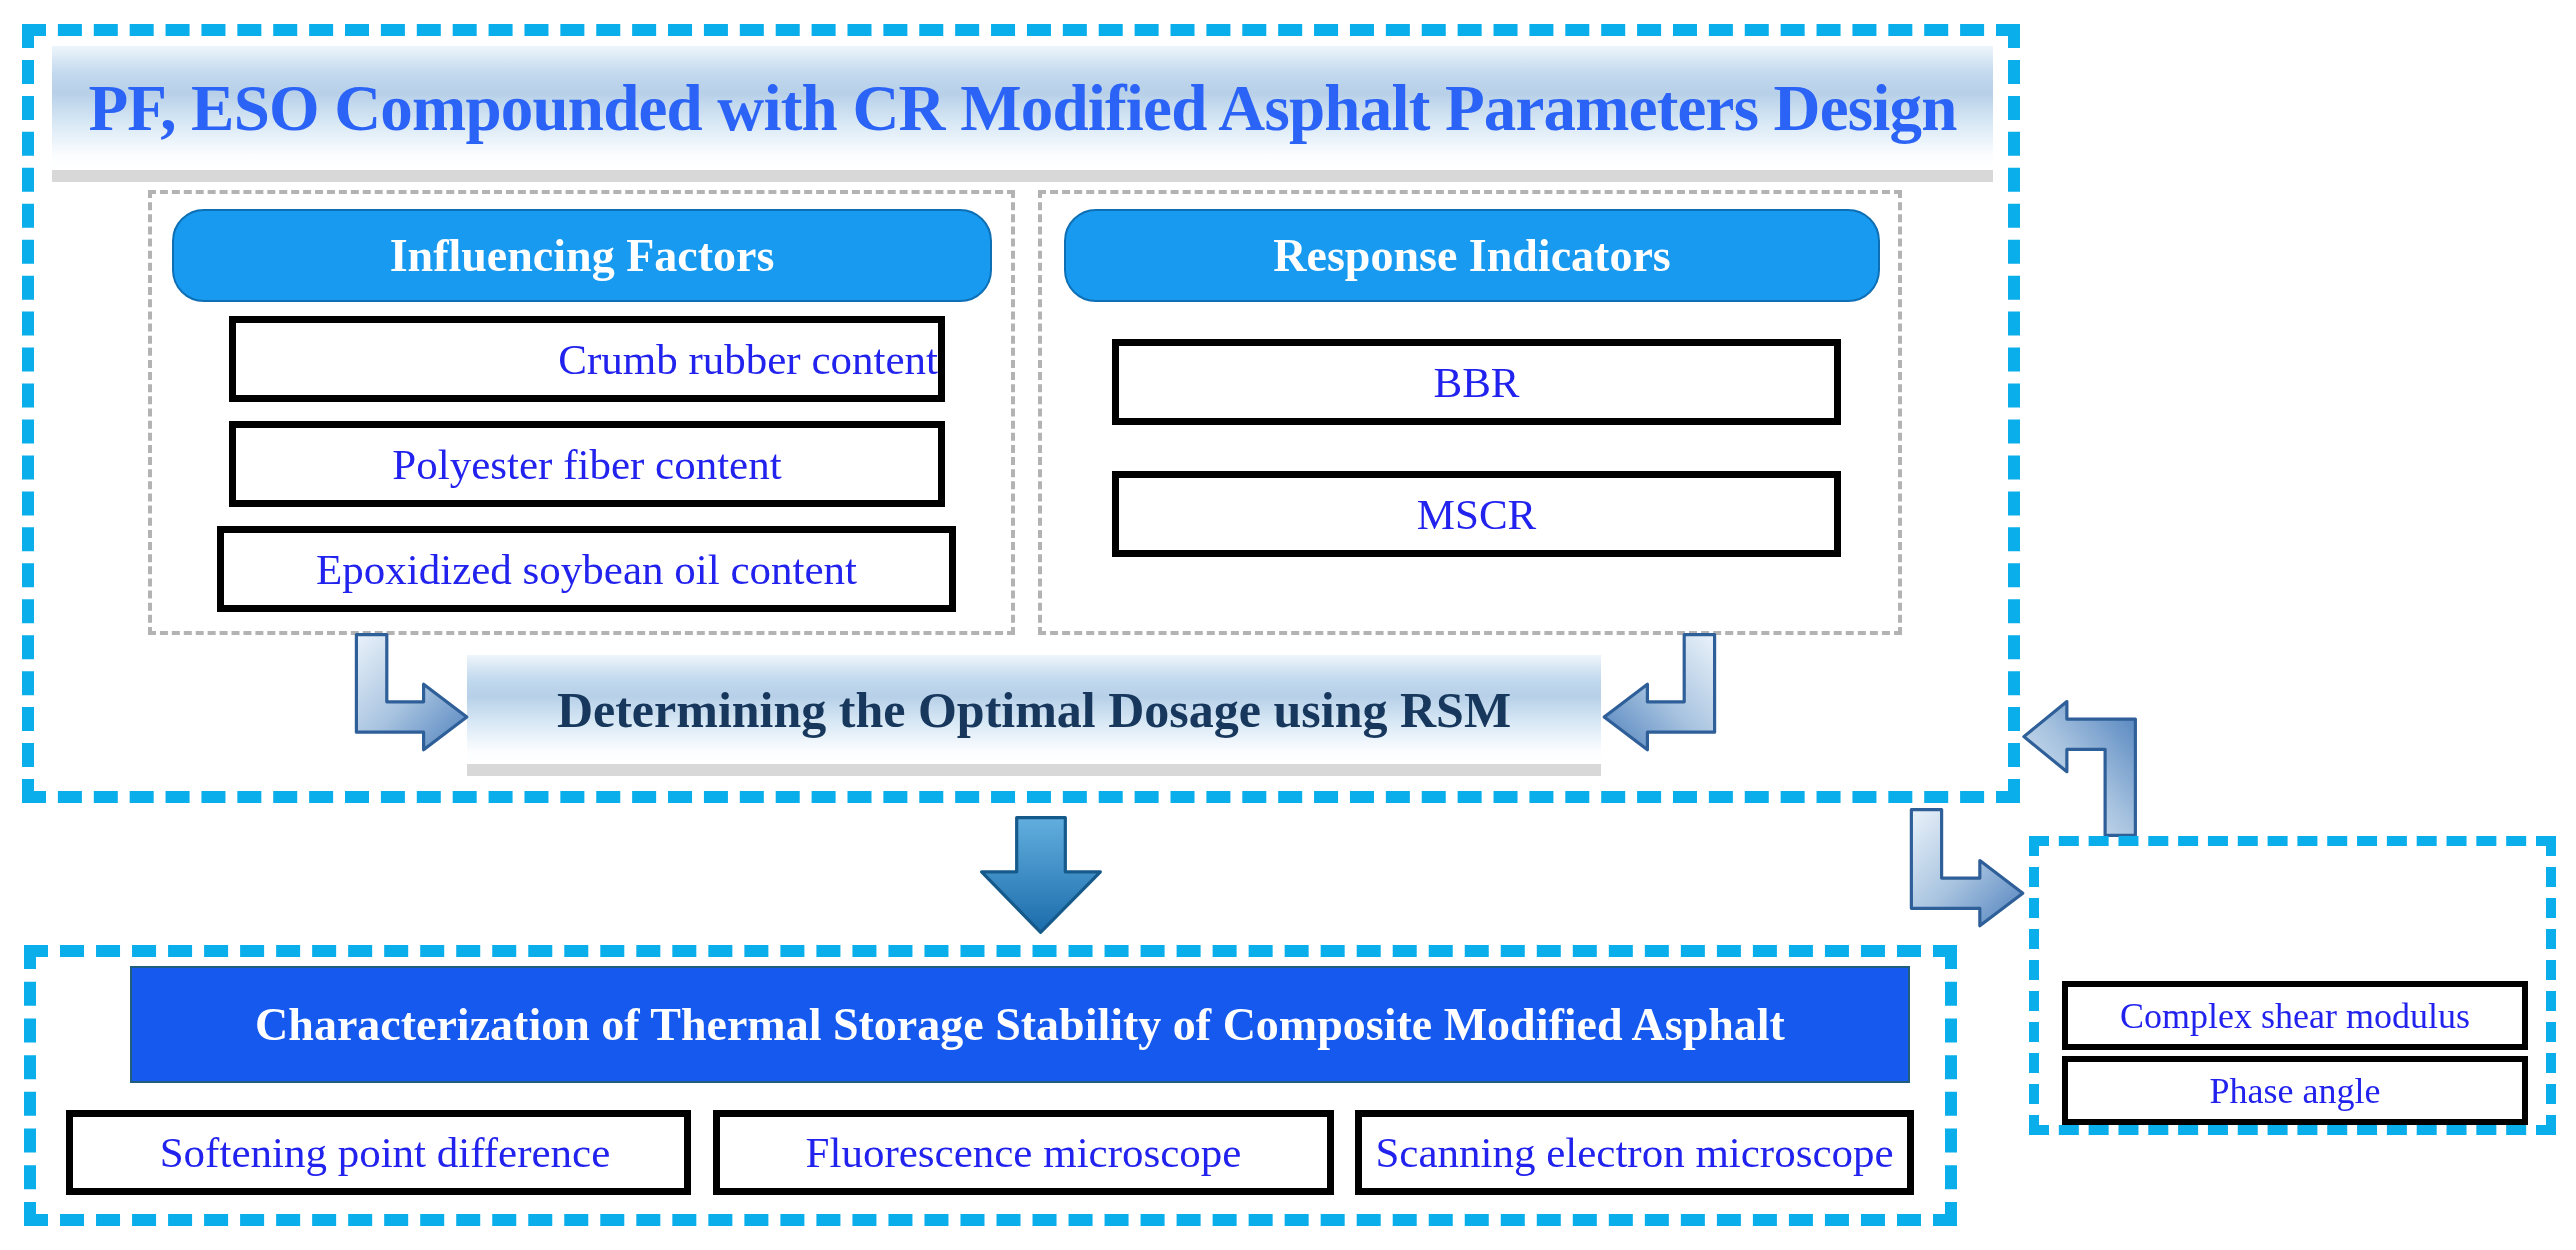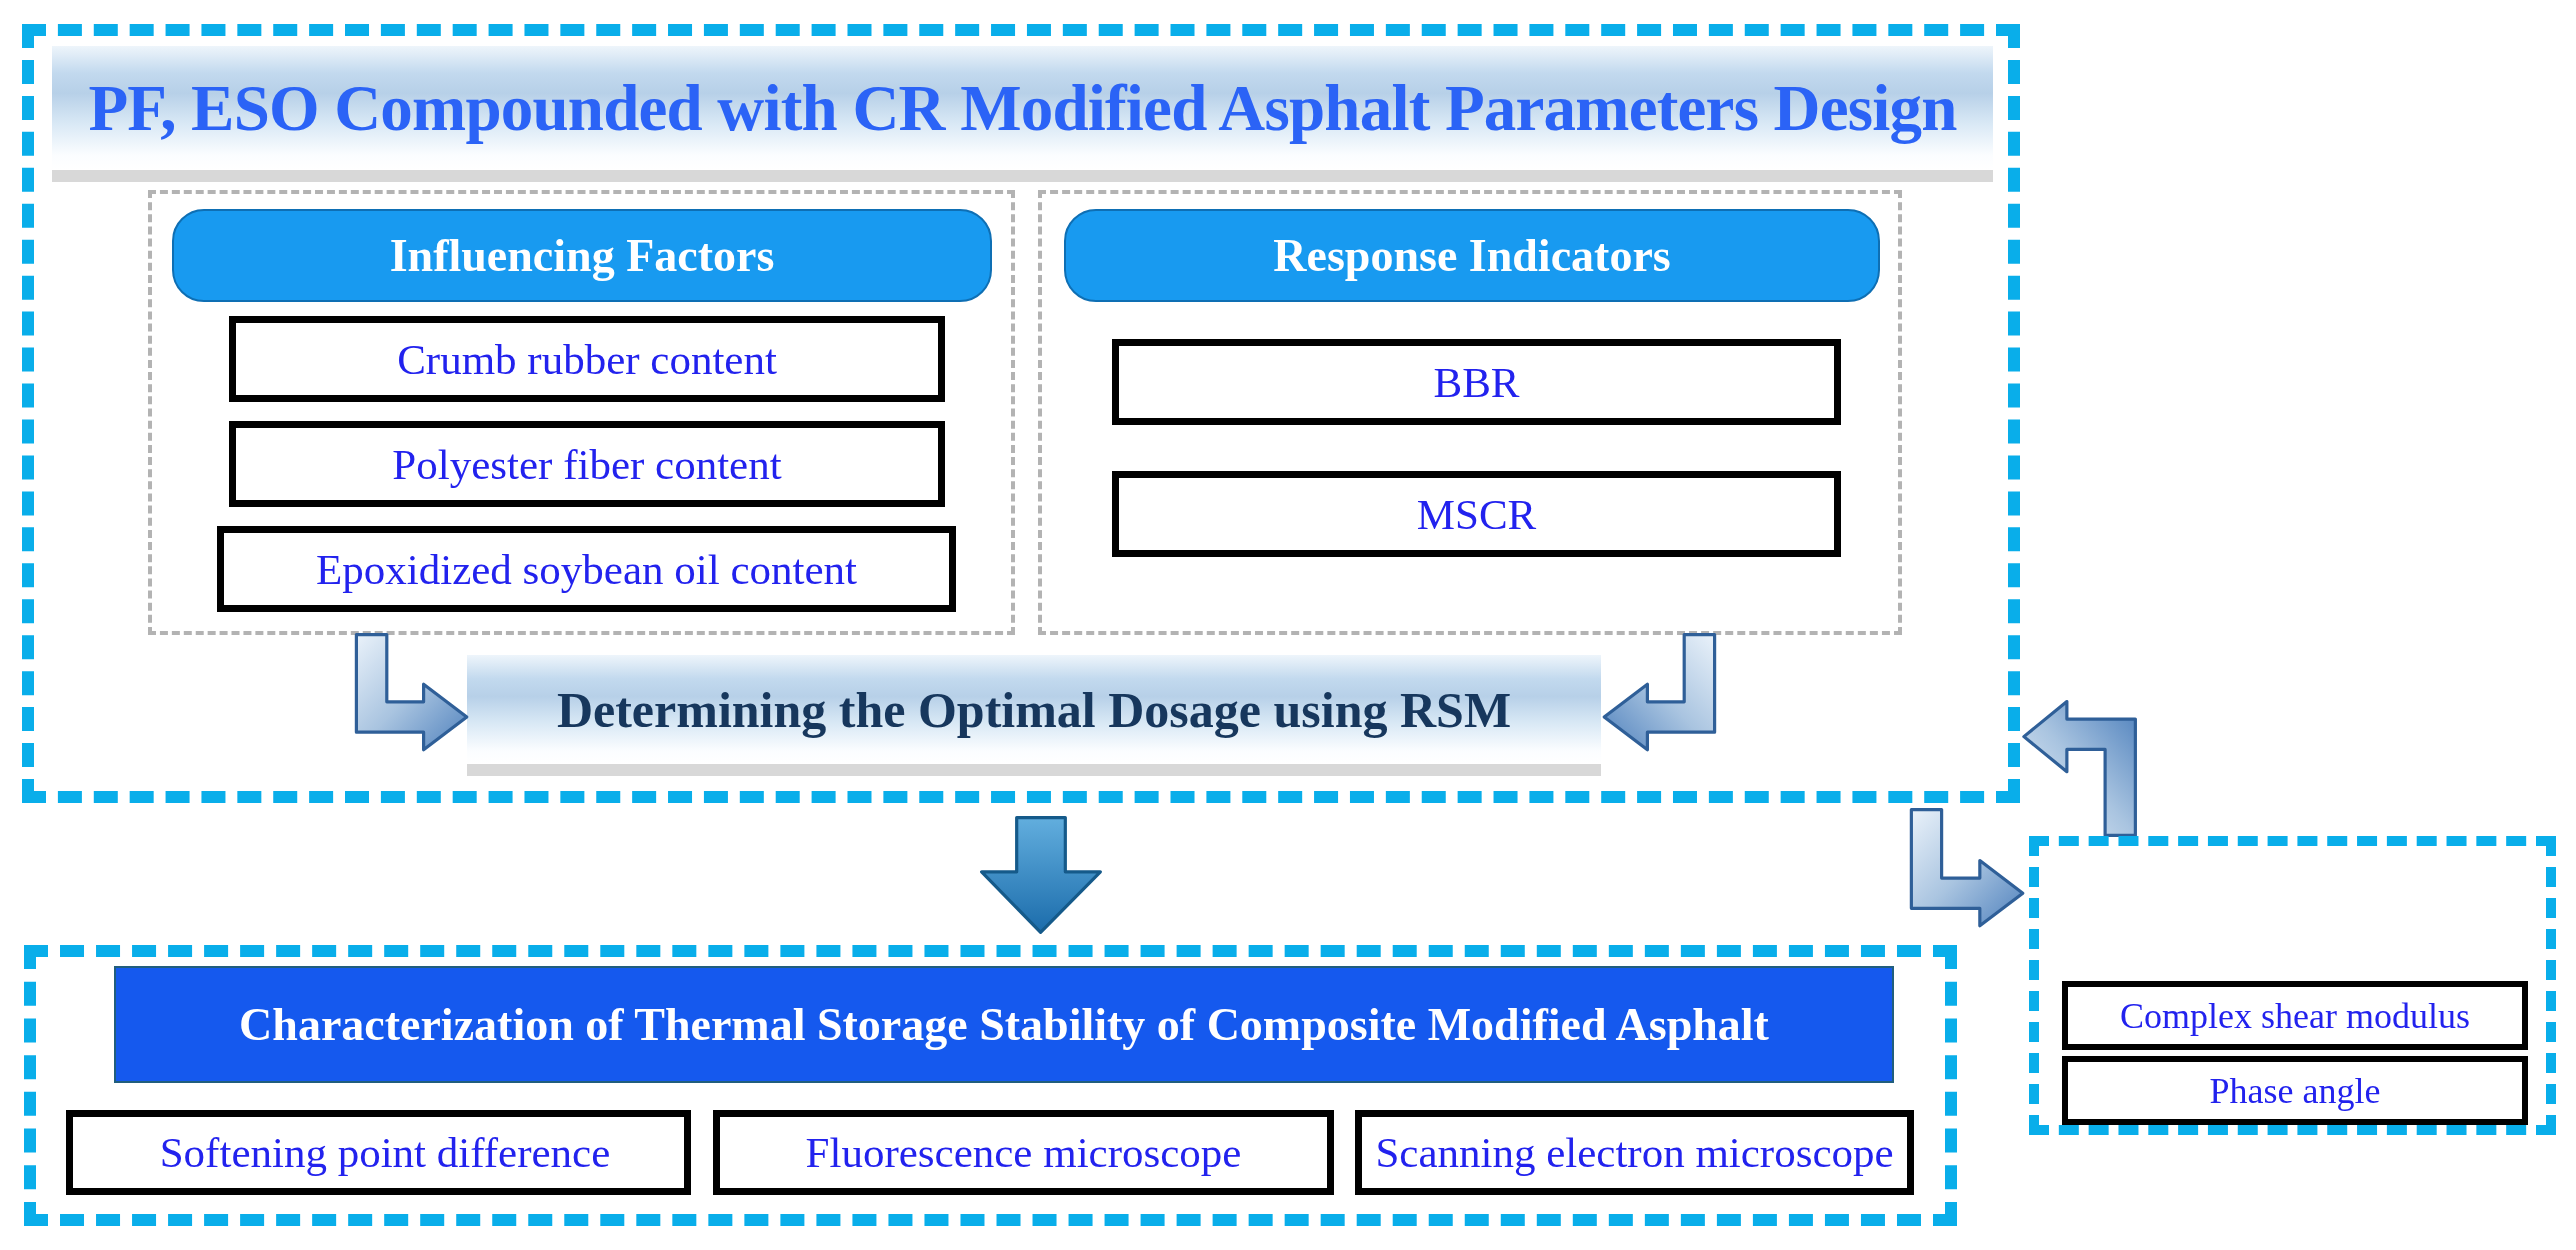--- a/index.html
+++ b/index.html
@@ -34,20 +34,21 @@
     color: #ffffff;
     font-weight: bold;
   }
 
   
   .banner-blue {
     background: #1559ee;
     border: 2.4px solid #215e7d;
     color: #ffffff;
     font-weight: bold;
+    margin-left: 16px;
   }
 
   
   .item-box {
     background: #ffffff;
     border: 7.2px solid #000000;
     color: #2222ee;
   }
   .item-box-sm {
     background: #ffffff;
@@ -75,21 +76,21 @@
   <div class="abs banner-grad flexc" style="left:52px; top:46px; width:1941px; height:136px;">
     <span class="title-text">PF, ESO Compounded with CR Modified Asphalt Parameters Design</span>
   </div>
 
   <div class="abs dash-gray" style="left:148px; top:190px; width:867px; height:445px;"></div>
 
   <div class="abs hdr-blue flexc hdr-text-lg" style="left:172px; top:209px; width:820px; height:93px;">
     <span>Influencing Factors</span>
   </div>
 
-  <div class="abs item-box flexc item-text-lg" style="left:229px; top:316px; width:716px; height:86px;">
+  <div class="abs item-box flexc item-text-lg" style="left:229px; top:316px; width:716px; height:86px;justify-content:flex-end;">
     <span>Crumb rubber content</span>
   </div>
   <div class="abs item-box flexc item-text-lg" style="left:229px; top:421px; width:716px; height:86px;">
     <span>Polyester fiber content</span>
   </div>
   <div class="abs item-box flexc item-text-lg" style="left:217px; top:526px; width:739px; height:86px;">
     <span>Epoxidized soybean oil content</span>
   </div>
 
   <div class="abs dash-gray" style="left:1038px; top:190px; width:864px; height:445px;"></div>

